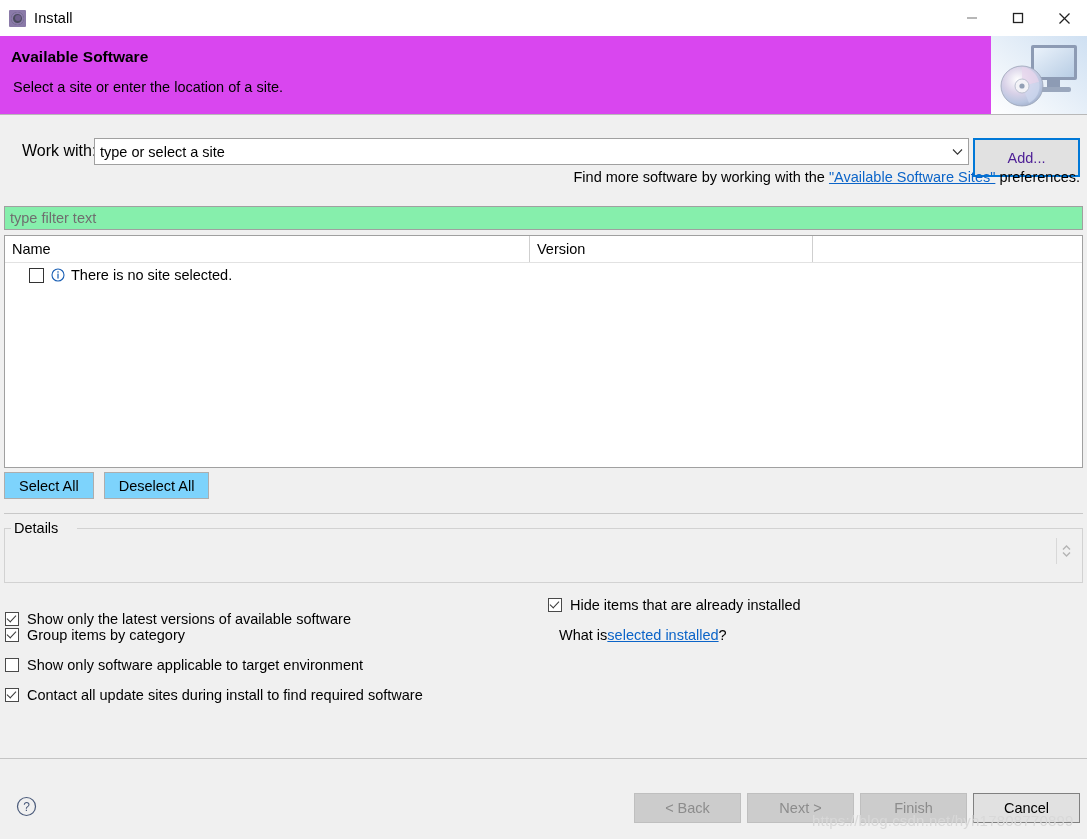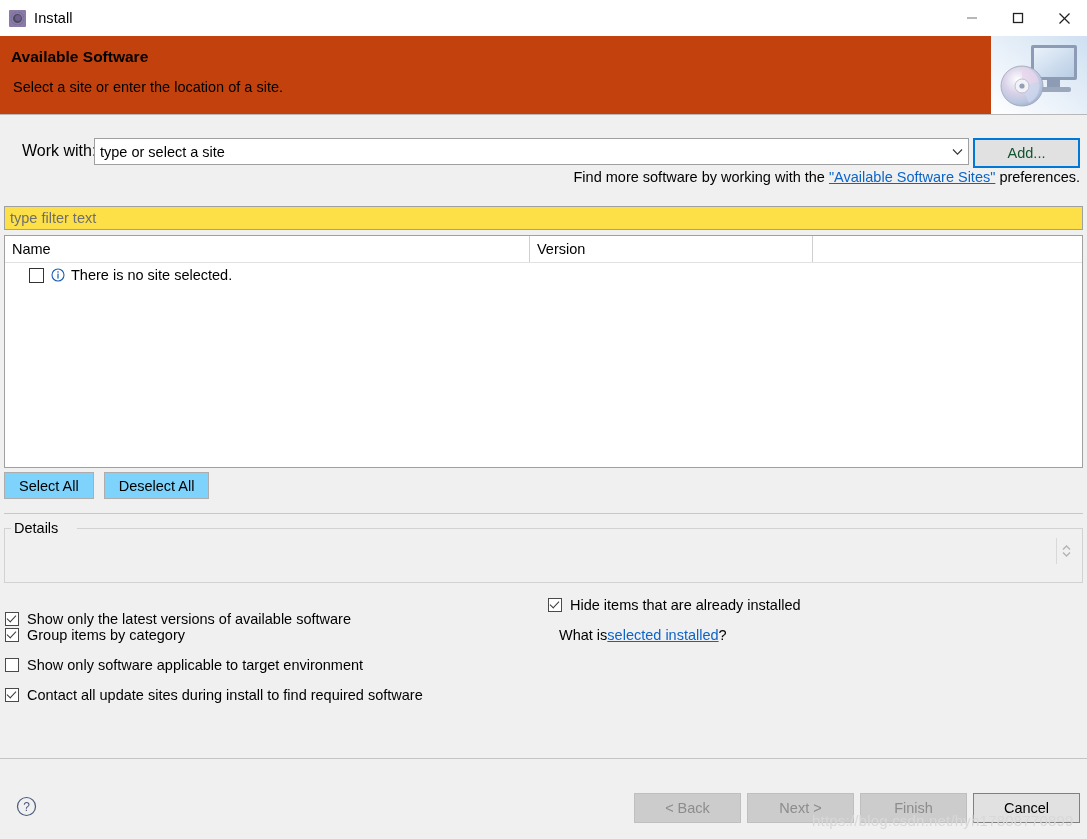--- a/index.html
+++ b/index.html
@@ -69,21 +69,21 @@
     height: 36px;
     display: flex;
     align-items: center;
     justify-content: center;
   }
   .win-btn svg { display:block; }
 
   
   .header {
     height: 79px;
-    background: #c2410c;
+    background: #d946ef;
     position: relative;
     border-bottom: 1px solid #b8b8b8;
     box-sizing: border-box;
   }
   .header-title {
     position: absolute;
     left: 11px;
     top: 12px;
     font-size: 15.5px;
     font-weight: bold;
@@ -149,27 +149,27 @@
     display: flex;
     align-items: center;
     justify-content: center;
     color: #444;
   }
   .add-btn {
     position: absolute;
     left: 973px;
     top: 0;
     width: 107px;
-    height: 30px;
+    height: 39px;
     background: #e1e1e1;
     border: 2px solid #0078d7;
     box-sizing: border-box;
     font-family: "Liberation Sans", sans-serif;
     font-size: 14.5px;
-    color: #14532d;
+    color: #4c1d95;
     display: flex;
     align-items: center;
     justify-content: center;
     cursor: default;
   }
 
   .find-line {
     position: absolute;
     right: 7px;
     top: 53px;
@@ -180,21 +180,21 @@
     color: #0b64c8;
     text-decoration: underline;
   }
 
   .filter-box {
     position: absolute;
     left: 4px;
     top: 90px;
     width: 1079px;
     height: 24px;
-    background: #fde047;
+    background: #86efac;
     border: 1px solid #a0a0a0;
     box-sizing: border-box;
     display: flex;
     align-items: center;
   }
   .filter-placeholder {
     padding-left: 5px;
     color: #6f6f6f;
     font-size: 14.5px;
   }

